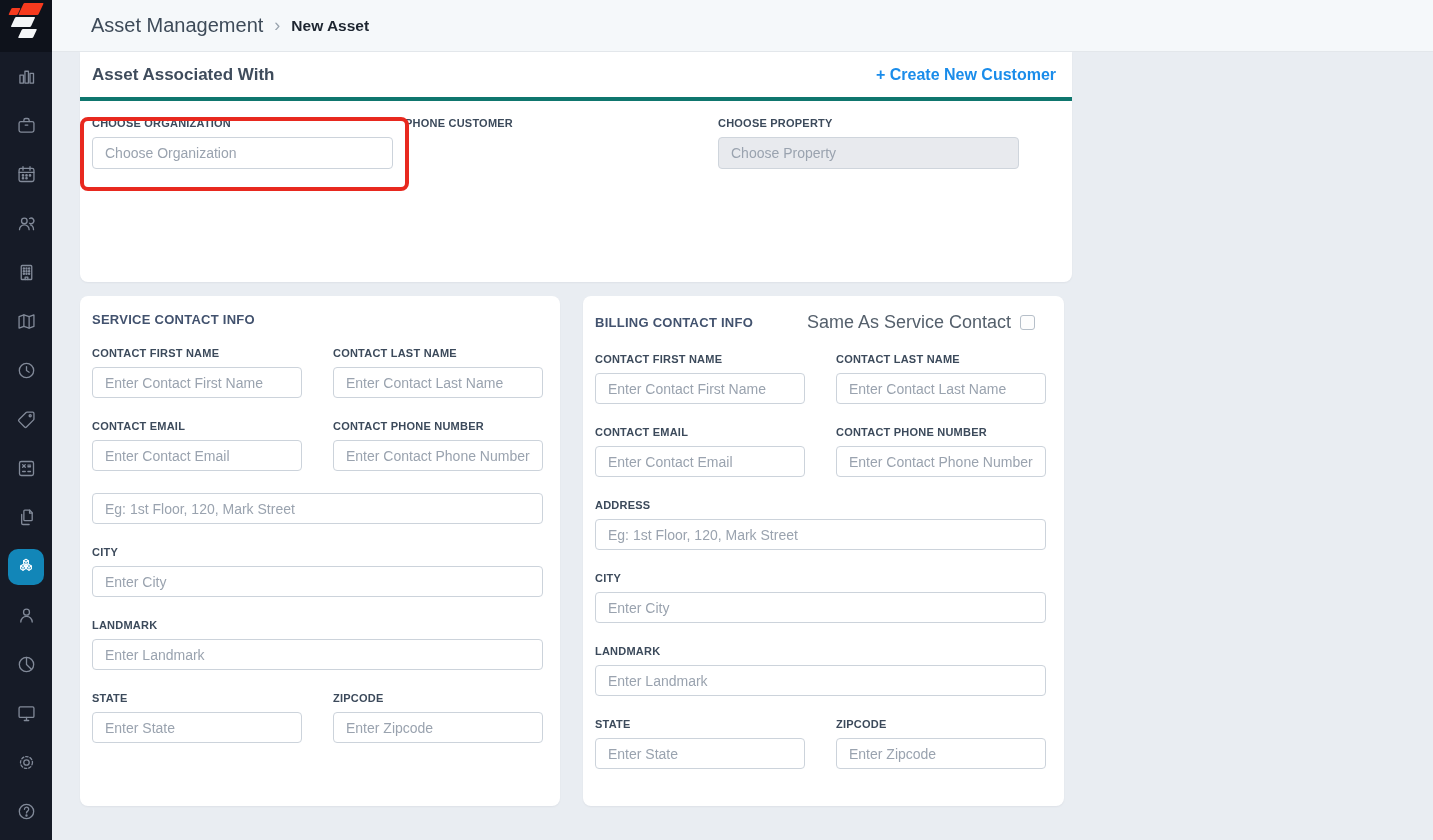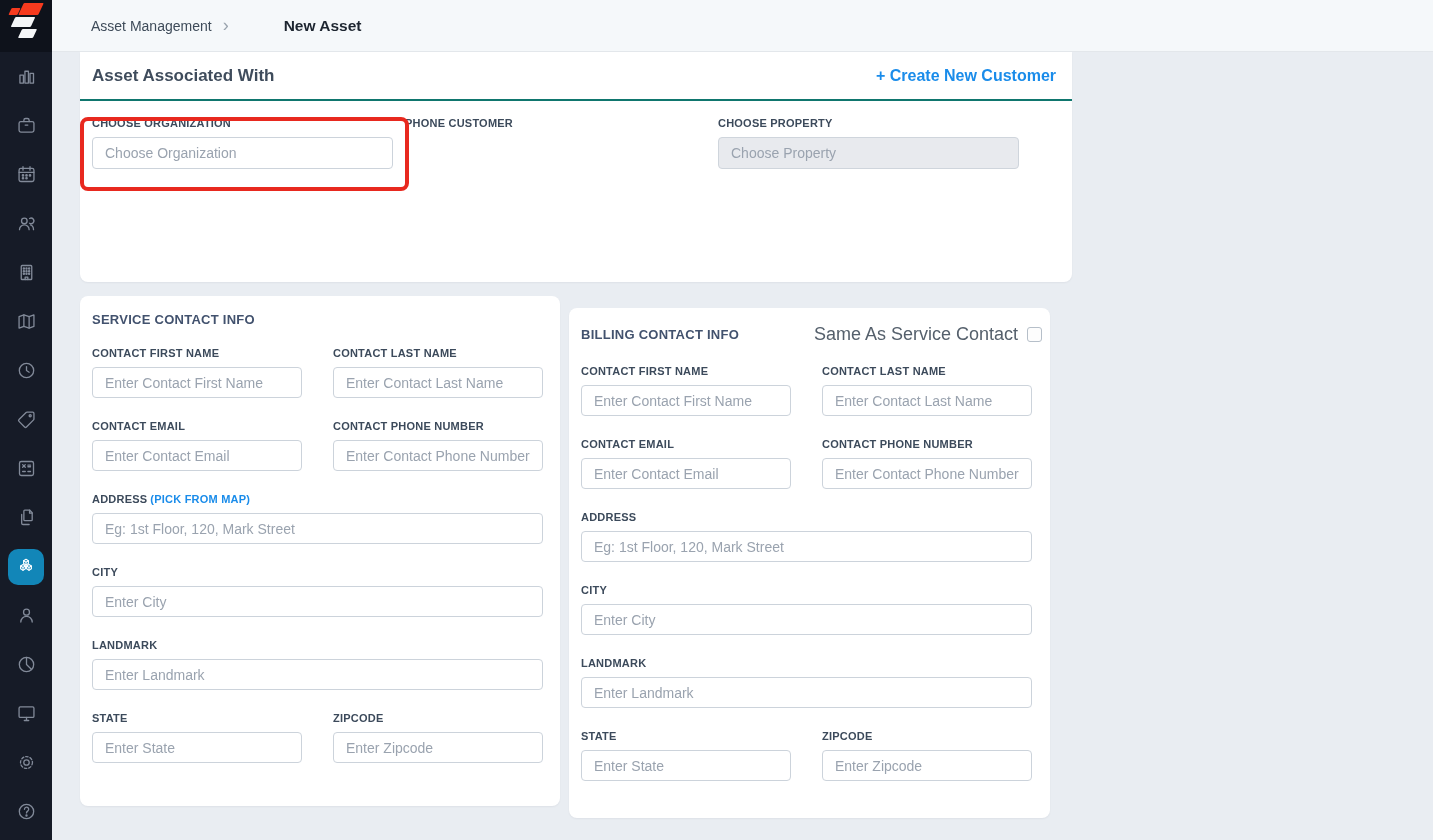--- a/index.html
+++ b/index.html
@@ -16,49 +16,49 @@
   .lz4 { left:20px; top:29px; width:15px; height:9px;  background:#f4f6f8; }
   .nav { display:flex; flex-direction:column; align-items:center; }
   .nav-item { width:52px; height:49px; display:flex; align-items:center; justify-content:center; cursor:pointer; }
   .nav-icon { color:#828a99; display:flex; align-items:center; justify-content:center; }
   .nav-icon svg { width:21px; height:21px; display:block; }
   .nav-item.active .nav-icon { width:36px; height:36px; background:#1286b8; border-radius:10px; color:#ffffff; }
   .nav-item.active .nav-icon svg { width:20px; height:20px; }
 
   
   .topbar { position:absolute; left:52px; top:0; width:1381px; height:52px; background:#f5f8fa; border-bottom:1px solid #e3e7eb; display:flex; align-items:center; padding-left:39px; }
-  .bc-parent { font-size:14px; color:#3e4b59; cursor:pointer; }
+  .bc-parent { font-size:20px; color:#3e4b59; cursor:pointer; }
   .bc-sep { font-size:18px; color:#9aa4ae; margin:0 11px; line-height:1; padding-bottom:2px; }
-  .bc-current { font-size:15.5px; font-weight:700; color:#1d2530;margin-left:44px; }
+  .bc-current { font-size:15.5px; font-weight:700; color:#1d2530; }
 
   
   .content { position:absolute; left:52px; top:52px; width:1381px; height:788px; background:#e9edf2; }
   .card { position:absolute; background:#ffffff; border-radius:8px; box-shadow:0 1px 2px rgba(16,24,40,.05); }
 
   
   .card-assoc { left:28px; top:0; width:992px; height:230px; border-radius:0 0 8px 8px; }
-  .card-head { display:flex; justify-content:space-between; align-items:center; height:49px; padding:0 16px 0 12px; border-bottom:2px solid #0f766e; }
+  .card-head { display:flex; justify-content:space-between; align-items:center; height:49px; padding:0 16px 0 12px; border-bottom:4px solid #0f766e; }
   .card-head h2 { font-size:17px; font-weight:700; color:#3f4c5c; }
   .link-btn { font-size:16px; font-weight:700; color:#1a8cea; cursor:pointer; text-decoration:none; }
   .assoc-grid { padding:16px 15px 0 12px; display:grid; grid-template-columns:repeat(3,301px); column-gap:31px; row-gap:21px;gap:12px; }
 
   .field label, .cfield label { display:block; font-size:11px; font-weight:700; color:#3c4a5b; letter-spacing:.02em; margin-bottom:7px; line-height:13px; white-space:nowrap; }
   .field input, .cfield input { width:100%; height:32px; border:1px solid #ccd3db; border-radius:4px; background:#fff; padding:0 12px; font-size:14px; color:#333; font-family:"Liberation Sans",sans-serif; outline:none; }
   .cfield input { height:31px; }
   .field input::placeholder, .cfield input::placeholder { color:#9aa3af; }
   .field input:disabled, .cfield input:disabled { background:#e8eaee; border-color:#cfd5dc; }
 
   
   .red-annotation { position:absolute; left:28px; top:65px; width:329px; height:74px; border:4px solid #e8291f; border-radius:8px; z-index:5; pointer-events:none; }
 
   
   .contact-card { top:244px; width:480px; height:510px; }
   .contact-card.svc { left:28px; }
-  .contact-card.bill { left:517px; width:481px;margin-top:12px; }
-  .ccard-head { display:flex; justify-content:space-between; align-items:center; padding:16px 8px 0 12px; }
+  .contact-card.bill { left:531px; width:481px; }
+  .ccard-head { display:flex; justify-content:space-between; align-items:center; padding:16px 29px 0 12px; }
   .ccard-head h3 { font-size:13px; font-weight:700; color:#42526e; letter-spacing:.02em; }
   .head-right { display:flex; align-items:center; gap:9px; }
   .head-right .same-label { font-size:18px; color:#55606c; }
   .checkbox { width:15px; height:15px; border:1.5px solid #b6bfc9; border-radius:3px; background:#fdfdfd; cursor:pointer; display:inline-block; }
   .cgrid { padding:20px 17px 0 12px; display:grid; grid-template-columns:210px 210px; column-gap:31px; row-gap:22px; }
   .cfield.full { grid-column:1 / -1; }
   .map-link { color:#1a8cea; cursor:pointer; margin-left:3px; }
 </style>
 </head>
 <body>
@@ -252,21 +252,21 @@
     <div id="contact-cards">
         <section class="card contact-card svc">
           <div class="ccard-head">
             <h3>SERVICE CONTACT INFO</h3>
           </div>
           <div class="cgrid">
             <div class="cfield half"><label><span>CONTACT FIRST NAME</span></label><input type="text" placeholder="Enter Contact First Name" style=""></div>
             <div class="cfield half"><label><span>CONTACT LAST NAME</span></label><input type="text" placeholder="Enter Contact Last Name" style=""></div>
             <div class="cfield half"><label><span>CONTACT EMAIL</span></label><input type="text" placeholder="Enter Contact Email" style=""></div>
             <div class="cfield half"><label><span>CONTACT PHONE NUMBER</span></label><input type="text" placeholder="Enter Contact Phone Number" style=""></div>
-            <div class="cfield full"><label><span>ADDRESS</span><a class="map-link">(PICK FROM MAP)</a></label><input type="text" placeholder="Eg: 1st Floor, 120, Mark Street" style=""></div>
+            <div class="cfield full"><input type="text" placeholder="Eg: 1st Floor, 120, Mark Street" style=""></div>
             <div class="cfield full"><label><span>CITY</span></label><input type="text" placeholder="Enter City" style=""></div>
             <div class="cfield full"><label><span>LANDMARK</span></label><input type="text" placeholder="Enter Landmark" style=""></div>
             <div class="cfield half"><label><span>STATE</span></label><input type="text" placeholder="Enter State" style=""></div>
             <div class="cfield half"><label><span>ZIPCODE</span></label><input type="text" placeholder="Enter Zipcode" style=""></div>
           </div>
         </section>
         <section class="card contact-card bill">
           <div class="ccard-head">
             <h3>BILLING CONTACT INFO</h3>
             <div class="head-right">

